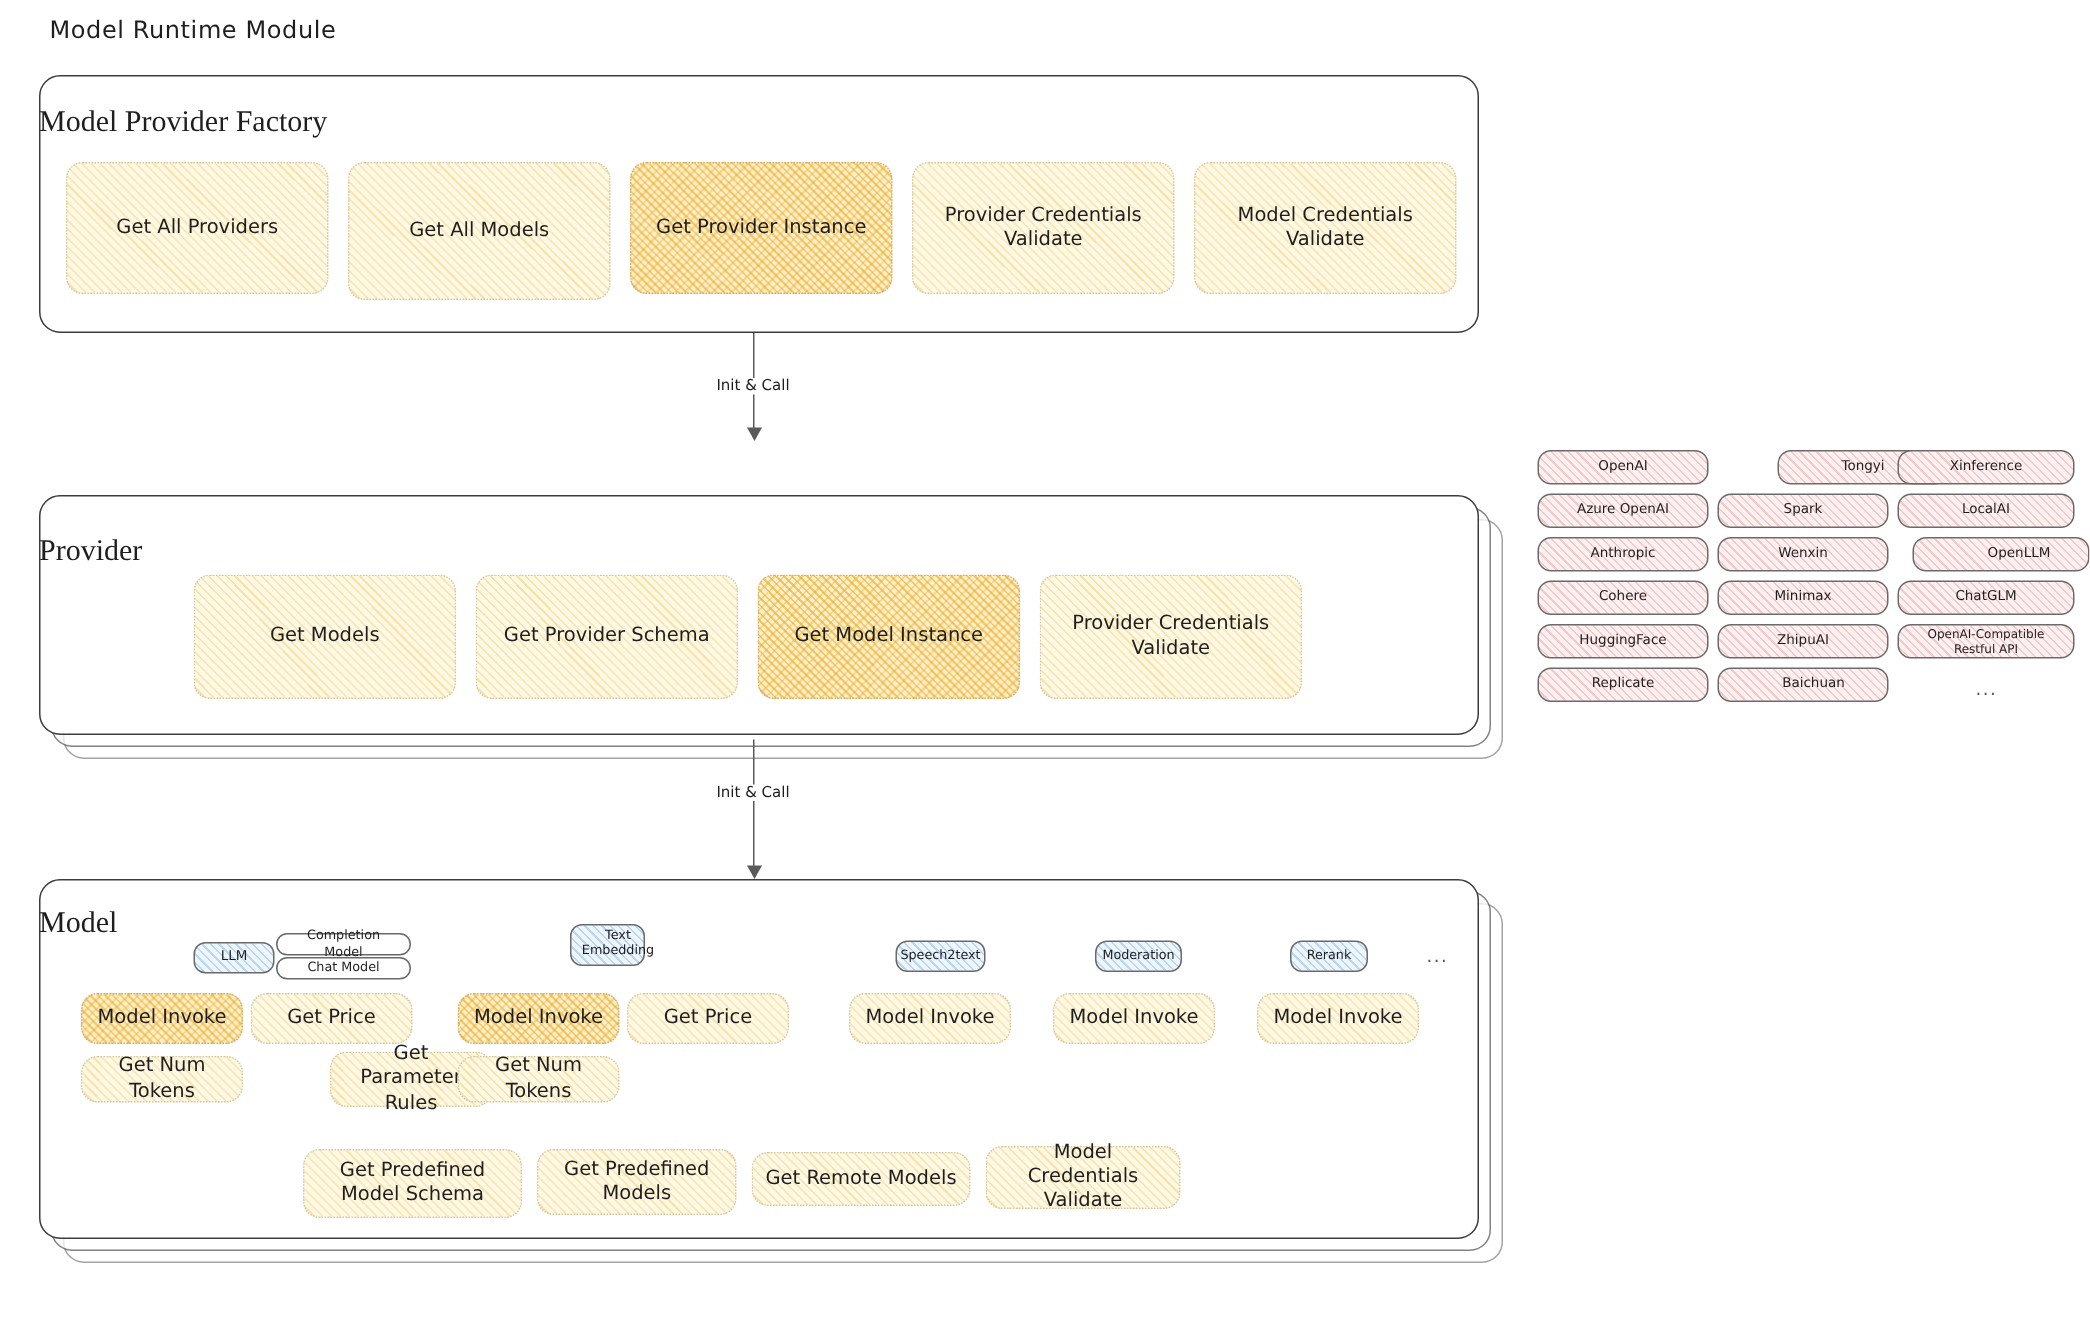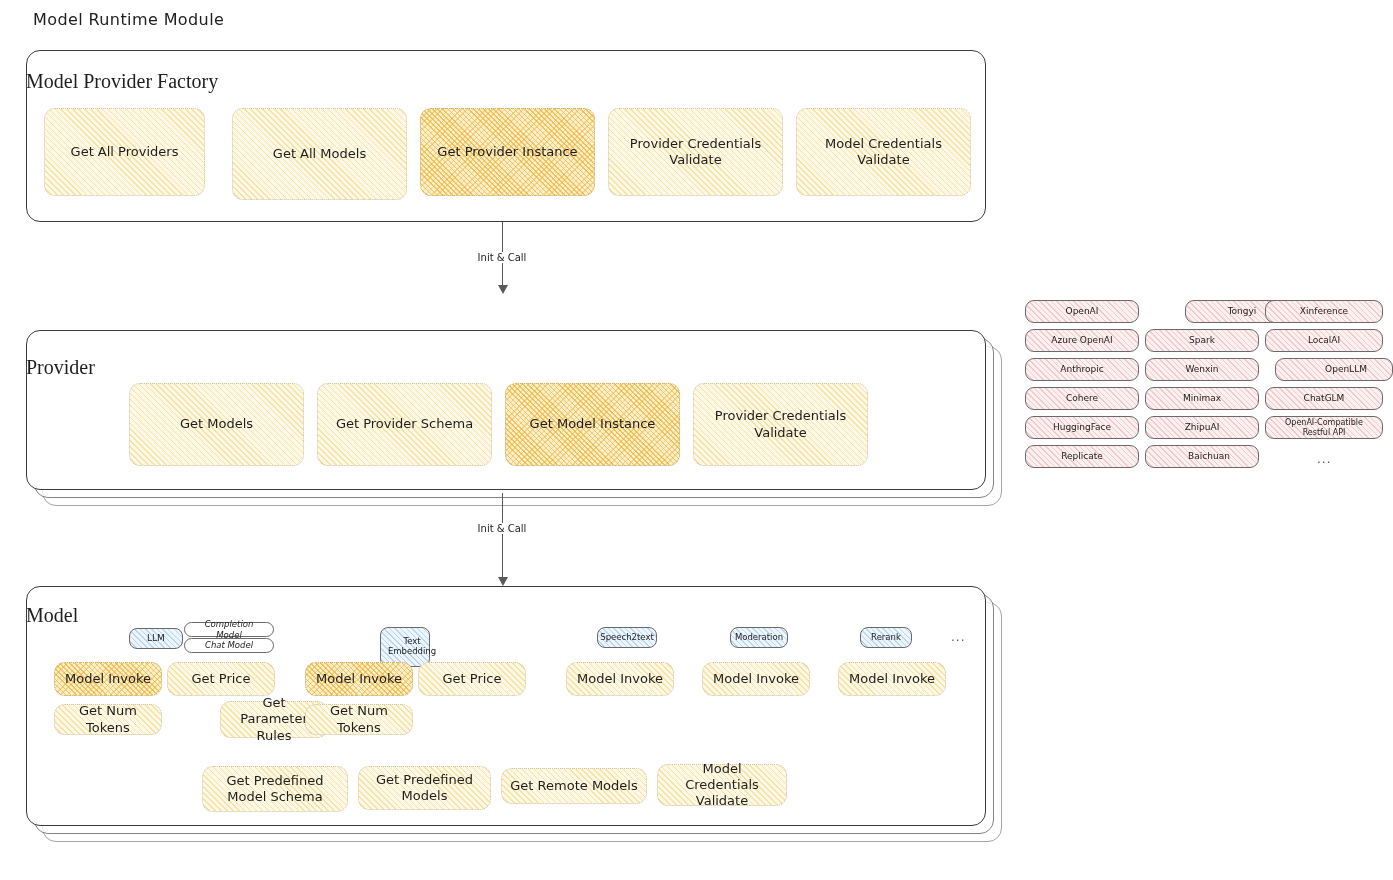--- a/index.html
+++ b/index.html
@@ -124,21 +124,20 @@
     border-radius: 8px;
     font-size: 8.5px;
     line-height: 1.15;
   }
   
   .box.plain {
     background: #ffffff;
     border: 1.1px solid #6a6a6a;
     border-radius: 8px;
     font-size: 8.5px;
-    font-style: italic;
   }
 
   
   .arrow {
     position: absolute;
   }
   .arrow-line {
     position: absolute;
     left: 0;
     top: 0;
@@ -172,21 +171,21 @@
 </style>
 </head>
 <body>
 
 <div id="page-title">Model Runtime Module</div>
 
 <div class="panel-stack" style="left:26px; top:50px; width:960px; height:172px;">
   <div class="panel-main" style="width:960px; height:172px;"></div>
   <div class="panel-title" style="top:20px;">Model Provider Factory</div>
 
-  <div class="box yellow" style="left:18px; top:58px; width:161px; height:88px;">Get All Providers</div>
+  <div class="box yellow" style="left:18px; top:58px; width:175px; height:88px;">Get All Providers</div>
   <div class="box yellow" style="left:206px; top:58px; width:175px; height:92px;">Get All Models</div>
   <div class="box orange" style="left:394px; top:58px; width:175px; height:88px;">Get Provider Instance</div>
   <div class="box yellow" style="left:582px; top:58px; width:175px; height:88px;">Provider Credentials Validate</div>
   <div class="box yellow" style="left:770px; top:58px; width:175px; height:88px;">Model Credentials Validate</div>
 </div>
 
 <div class="arrow" style="left:502px; top:222px; height:72px;">
   <div class="arrow-line" style="height:64px;"></div>
   <div class="arrow-head" style="top:63px;"></div>
 </div>
@@ -242,21 +241,21 @@
 
   <div class="box blue" style="left:103px; top:42px; width:54px; height:21px; font-size:9px;">LLM</div>
   <div class="box plain" style="left:158px; top:36px; width:90px; height:15px;">Completion Model</div>
   <div class="box plain" style="left:158px; top:52px; width:90px; height:15px;">Chat Model</div>
 
   <div class="box orange" style="left:28px; top:76px; width:108px; height:34px;">Model Invoke</div>
   <div class="box yellow" style="left:141px; top:76px; width:108px; height:34px;">Get Price</div>
   <div class="box yellow" style="left:28px; top:118px; width:108px; height:31px;">Get Num Tokens</div>
   <div class="box yellow" style="left:156px; top:115px; width:108px; height:37px;margin-left:38px;">Get Parameter Rules</div>
 
-  <div class="box blue" style="left:354px; top:41px; width:50px; height:40px;padding-left:20px;">Text Embedding</div>
+  <div class="box blue" style="left:354px; top:30px; width:50px; height:28px;padding-left:20px;">Text Embedding</div>
   <div class="box orange" style="left:279px; top:76px; width:108px; height:34px;">Model Invoke</div>
   <div class="box yellow" style="left:392px; top:76px; width:108px; height:34px;">Get Price</div>
   <div class="box yellow" style="left:279px; top:118px; width:108px; height:31px;">Get Num Tokens</div>
 
   <div class="box blue" style="left:571px; top:41px; width:60px; height:21px;">Speech2text</div>
   <div class="box yellow" style="left:540px; top:76px; width:108px; height:34px;">Model Invoke</div>
 
   <div class="box blue" style="left:704px; top:41px; width:58px; height:21px;">Moderation</div>
   <div class="box yellow" style="left:676px; top:76px; width:108px; height:34px;">Model Invoke</div>
 

